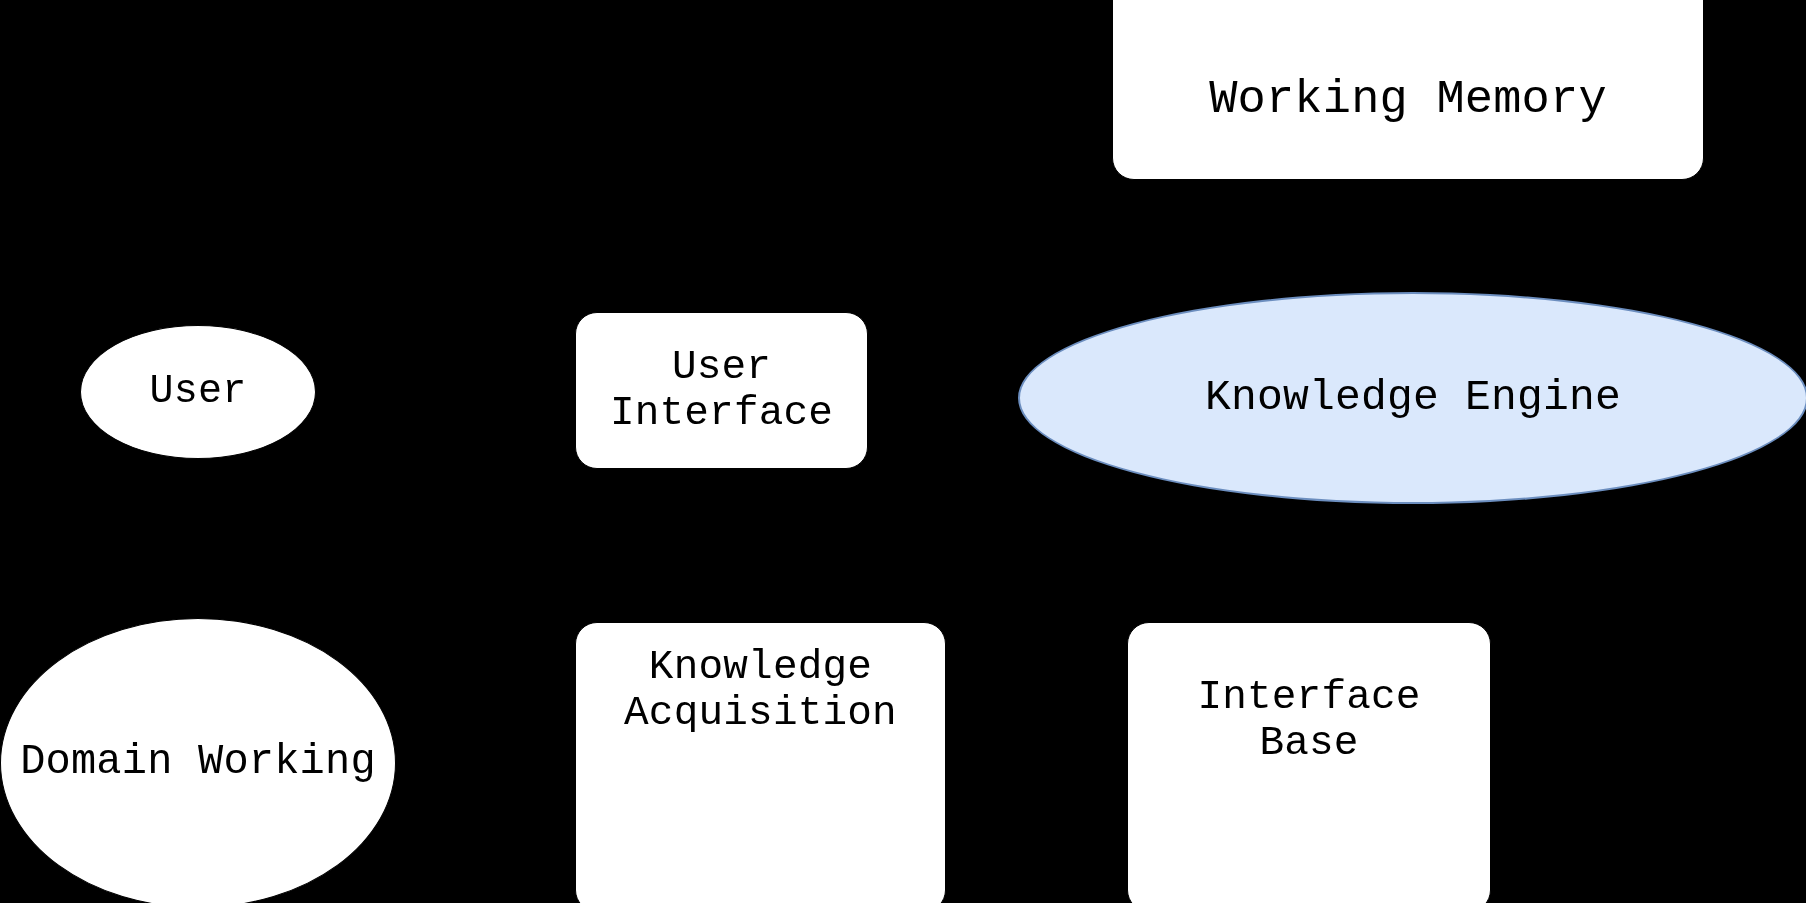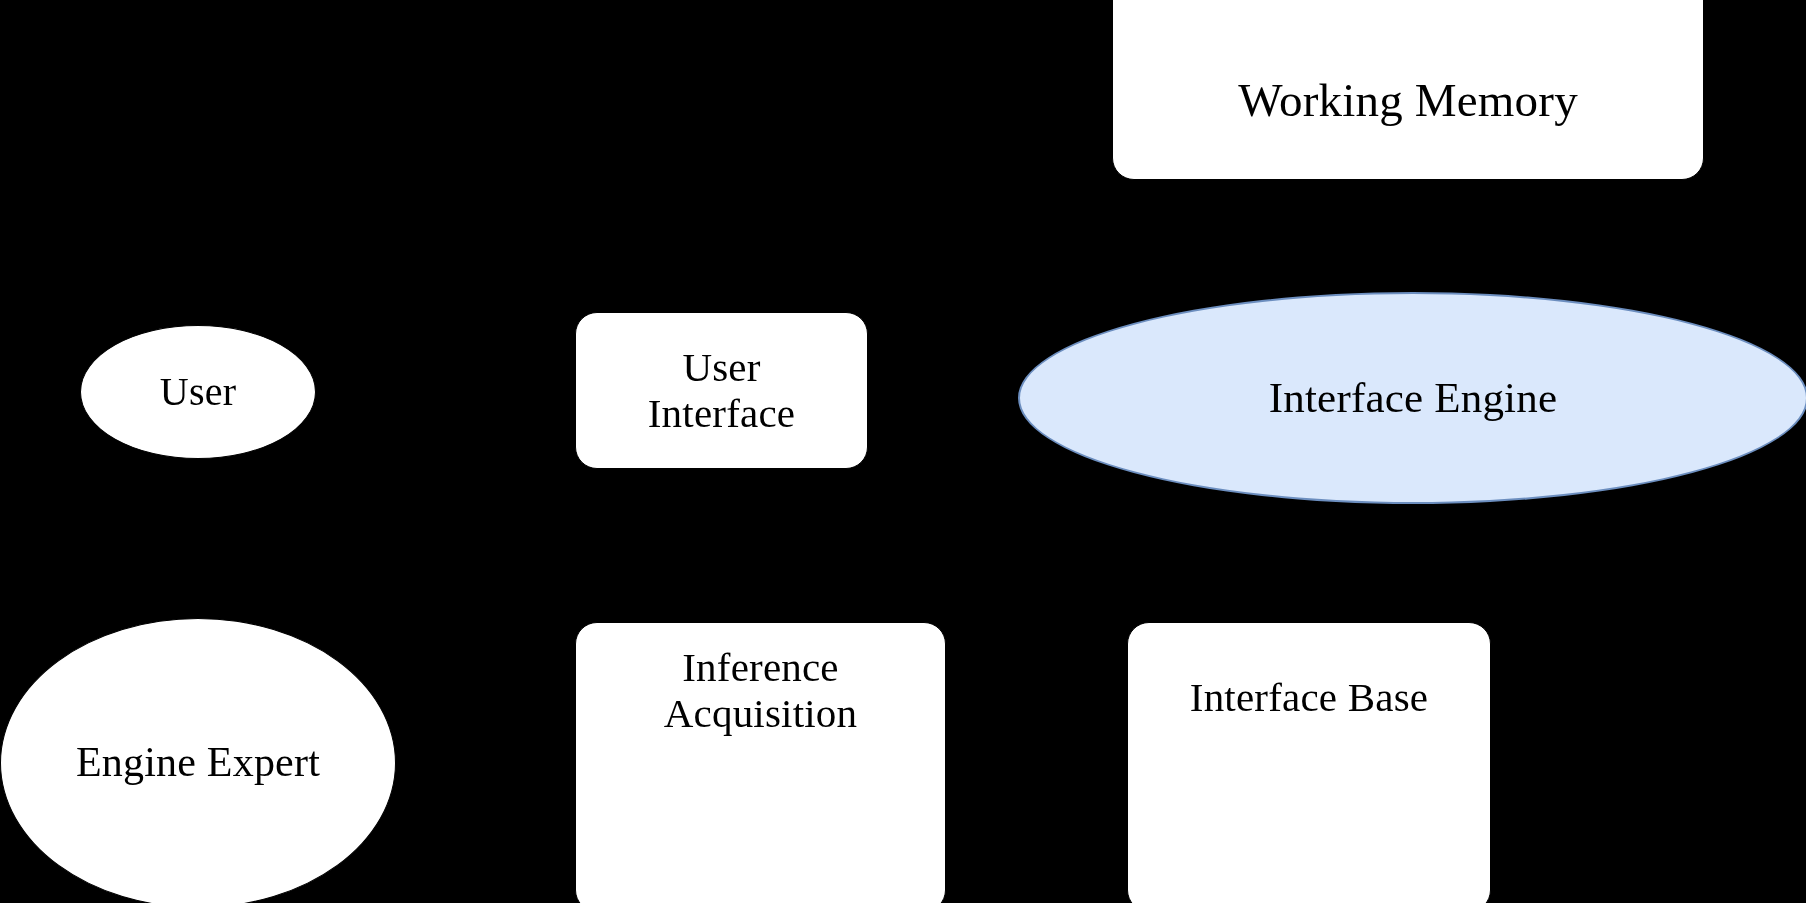--- a/index.html
+++ b/index.html
@@ -7,21 +7,21 @@
     margin: 0;
     padding: 0;
     background: #000000;
   }
   #canvas {
     position: relative;
     width: 1806px;
     height: 903px;
     background: #000000;
     overflow: hidden;
-    font-family: Liberation Serif, serif;
+    font-family: Liberation Mono, monospace;
   }
   .node {
     position: absolute;
     box-sizing: border-box;
     display: flex;
     align-items: center;
     justify-content: center;
     text-align: center;
     color: #000000;
     line-height: 1.12;
@@ -99,29 +99,29 @@
   <div class="node ellipse" id="node-user">
     <span class="label">User</span>
   </div>
 
   <div class="node rect" id="node-user-interface">
     <span class="label">User
 Interface</span>
   </div>
 
   <div class="node ellipse-accent" id="node-inference-engine">
-    <span class="label">Interface Engine</span>
+    <span class="label">Knowledge Engine</span>
   </div>
 
   <div class="node ellipse" id="node-domain-expert">
-    <span class="label">Engine Expert</span>
+    <span class="label">Domain Working</span>
   </div>
 
   <div class="node rect" id="node-knowledge-acquisition">
-    <span class="label">Inference
+    <span class="label">Knowledge
 Acquisition</span>
   </div>
 
   <div class="node rect" id="node-knowledge-base">
     <span class="label">Interface Base</span>
   </div>
 
 </div>
 
 </body></html>

